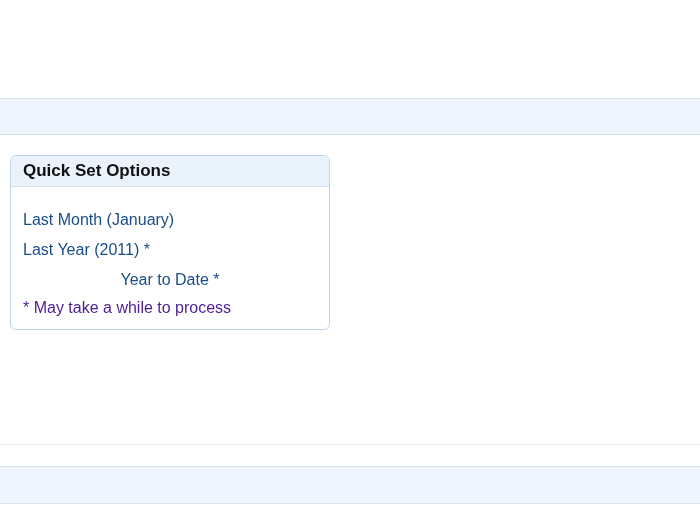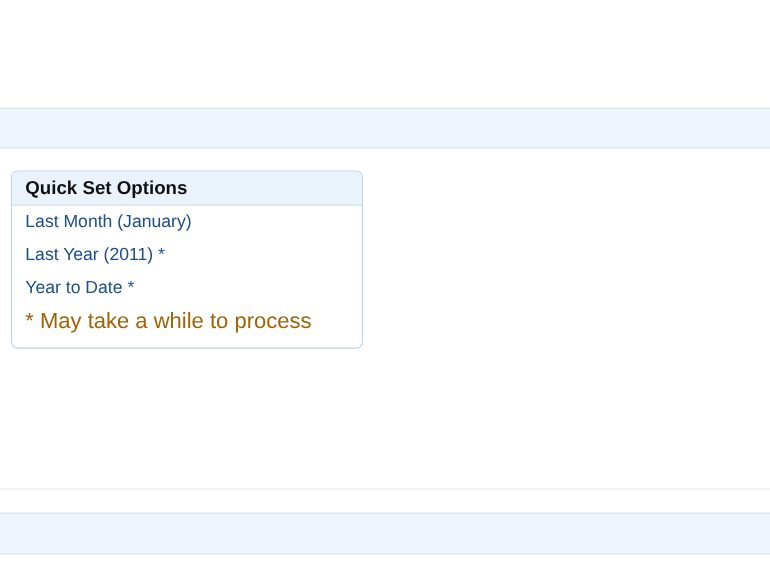--- a/index.html
+++ b/index.html
@@ -33,34 +33,34 @@
     }
     .panel-header {
       background: #eaf2fb;
       padding: 5px 12px;
       font-weight: bold;
       color: #111;
       font-size: 17px;
       border-bottom: 1px solid #cfe0f0;
     }
     .panel-body {
-      padding: 6px 12px 12px 12px;
+      padding: 24px 12px 12px 12px;
     }
     .option-link {
       display: block;
       color: #1a4e8a;
       text-decoration: none;
       margin-bottom: 12px;
       font-size: 16px;
       cursor: pointer;
     }
-    .option-link:last-of-type { margin-bottom: 10px; }
+    .option-link:last-of-type { margin-bottom: 10px; text-align: center; }
     .footnote {
-      color: #a16207;
-      font-size: 20px;
+      color: #4c1d95;
+      font-size: 16px;
       margin-top: 2px;
     }
     .divider-1 {
       position: absolute;
       left: 0; right: 0;
       top: 444px;
       height: 1px;
       background: #eaeaea;
     }
     .bottom-bar {

